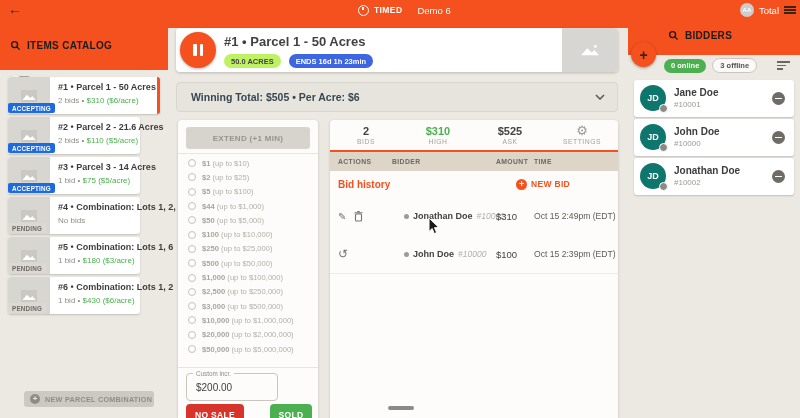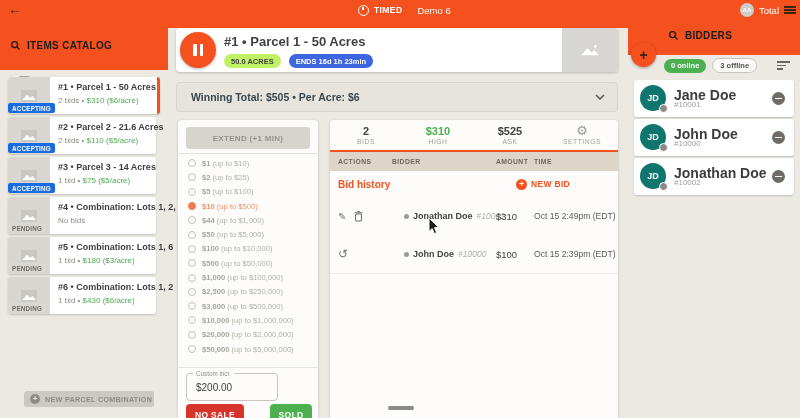--- a/index.html
+++ b/index.html
@@ -18,21 +18,21 @@
   .tb-admin{color:#fff;font-size:9.5px;}
   .burger{width:12px;height:8px;display:flex;flex-direction:column;justify-content:space-between;}
   .burger i{display:block;height:1.6px;background:#40220f;}
   
   .catalog-head{position:absolute;left:0;top:20px;width:168px;height:50px;background:#f4511e;display:flex;align-items:center;padding-left:10px;box-sizing:border-box;gap:6px;}
   .cat-title{font-size:10px;font-weight:bold;color:#1c1c1c;letter-spacing:.3px;}
   .toggle-row{position:absolute;left:10px;top:76px;display:flex;align-items:center;gap:7px;}
   .switch{width:22px;height:10px;border-radius:5px;background:#a8a5a0;position:relative;}
   .switch::after{content:"";position:absolute;left:-1px;top:-1.5px;width:13px;height:13px;border-radius:50%;background:#f2f0ed;box-shadow:0 1px 2px rgba(0,0,0,.35);}
   .toggle-label{font-size:8.8px;color:#333;}
-  .item-card{position:absolute;left:8px;width:148px;height:37px;background:#fff;border-radius:3px;box-shadow:0 1px 2px rgba(0,0,0,.18);}
+  .item-card{position:absolute;left:8px;width:132px;height:37px;background:#fff;border-radius:3px;box-shadow:0 1px 2px rgba(0,0,0,.18);}
   .item-card.selected{border-right:3px solid #f4511e;width:149px;}
   .thumb{position:absolute;left:0;top:0;width:42px;height:37px;background:#d8d6d1;border-radius:3px 0 0 3px;display:flex;align-items:center;justify-content:center;}
   .status-badge{position:absolute;left:0;bottom:1px;font-size:6.3px;font-weight:bold;padding:1.5px 4px;border-radius:2px;letter-spacing:.2px;}
   .st-accepting{background:#1d6be0;color:#fff;}
   .st-pending{background:#dcd9d4;color:#6b6862;}
   .item-info{position:absolute;left:50px;top:5px;right:4px;}
   .item-title{font-size:9px;font-weight:bold;color:#3c3c3c;white-space:nowrap;}
   .item-sub{font-size:8px;color:#8f8c86;margin-top:4px;white-space:nowrap;}
   .item-sub .price{color:#4caf50;}
   .new-comb-btn{position:absolute;left:24px;top:391px;width:130px;height:16px;background:#ccc9c3;border-radius:3px;display:flex;align-items:center;gap:5px;padding-left:6px;box-sizing:border-box;}
@@ -103,21 +103,21 @@
   .fab{position:absolute;left:631px;top:42px;width:25px;height:25px;border-radius:50%;background:#f4511e;box-shadow:0 1px 3px rgba(0,0,0,.35);color:#40220f;font-size:14px;font-weight:bold;display:flex;align-items:center;justify-content:center;}
   .presence-row{position:absolute;left:628px;top:58px;width:172px;display:flex;align-items:center;}
   .badge-online{margin-left:36px;background:#4caf50;color:#fff;font-size:7.5px;font-weight:bold;padding:2.5px 7px;border-radius:8px;}
   .badge-offline{margin-left:6px;background:#faf9f7;color:#55524d;font-size:7.5px;font-weight:bold;padding:2px 7px;border-radius:8px;border:1px solid #c9c5bf;}
   .sort-ic{position:absolute;right:10px;top:3px;width:13px;height:9px;}
   .sort-ic i{display:block;height:1.5px;background:#6b6862;margin-bottom:2px;}
   .sort-ic i:nth-child(1){width:13px;}.sort-ic i:nth-child(2){width:9px;}.sort-ic i:nth-child(3){width:6px;}
   .bidder-card{position:absolute;left:634px;width:160px;height:37px;background:#fff;border-radius:3px;box-shadow:0 1px 2px rgba(0,0,0,.18);}
   .bd-avatar{position:absolute;left:6px;top:5px;width:26px;height:26px;border-radius:50%;background:#0f766e;color:#fff;font-size:9px;font-weight:bold;display:flex;align-items:center;justify-content:center;}
   .bd-status{position:absolute;left:25px;top:24px;width:7px;height:7px;border-radius:50%;background:#8d8a85;border:1.5px solid #fff;}
-  .bd-name{position:absolute;left:40px;top:7px;font-size:14px;font-weight:bold;color:#3c3c3c;white-space:nowrap;}
+  .bd-name{position:absolute;left:40px;top:7px;font-size:10px;font-weight:bold;color:#3c3c3c;white-space:nowrap;}
   .bd-num{position:absolute;left:40px;top:20px;font-size:8px;color:#9e9b95;}
   .minus-btn{position:absolute;right:9px;top:12px;width:13px;height:13px;border-radius:50%;background:#6f6c67;}
   .minus-btn::after{content:"";position:absolute;left:3px;top:5.7px;width:7px;height:1.6px;background:#fff;}
   
   .cursor{position:absolute;left:428px;top:217px;z-index:50;}
   svg{display:block;}
 </style>
 </head>
 <body>
 
@@ -273,35 +273,35 @@
           <span class="inc-label"><b>$1</b> <span>(up to $10)</span></span>
         </div>
       <div class="inc-row">
           <span class="inc-radio"></span>
           <span class="inc-label"><b>$2</b> <span>(up to $25)</span></span>
         </div>
       <div class="inc-row">
           <span class="inc-radio"></span>
           <span class="inc-label"><b>$5</b> <span>(up to $100)</span></span>
         </div>
-      <div class="inc-row selected">
-          <span class="inc-radio"></span>
-          <span class="inc-label"><b>$10</b> <span>(up to $500)</span></span>
-        </div>
       <div class="inc-row">
           <span class="inc-radio"></span>
           <span class="inc-label"><b>$44</b> <span>(up to $1,000)</span></span>
         </div>
       <div class="inc-row">
           <span class="inc-radio"></span>
           <span class="inc-label"><b>$50</b> <span>(up to $5,000)</span></span>
         </div>
       <div class="inc-row">
           <span class="inc-radio"></span>
           <span class="inc-label"><b>$100</b> <span>(up to $10,000)</span></span>
+        </div>
+      <div class="inc-row">
+          <span class="inc-radio"></span>
+          <span class="inc-label"><b>$250</b> <span>(up to $25,000)</span></span>
         </div>
       <div class="inc-row">
           <span class="inc-radio"></span>
           <span class="inc-label"><b>$500</b> <span>(up to $50,000)</span></span>
         </div>
       <div class="inc-row">
           <span class="inc-radio"></span>
           <span class="inc-label"><b>$1,000</b> <span>(up to $100,000)</span></span>
         </div>
       <div class="inc-row">

